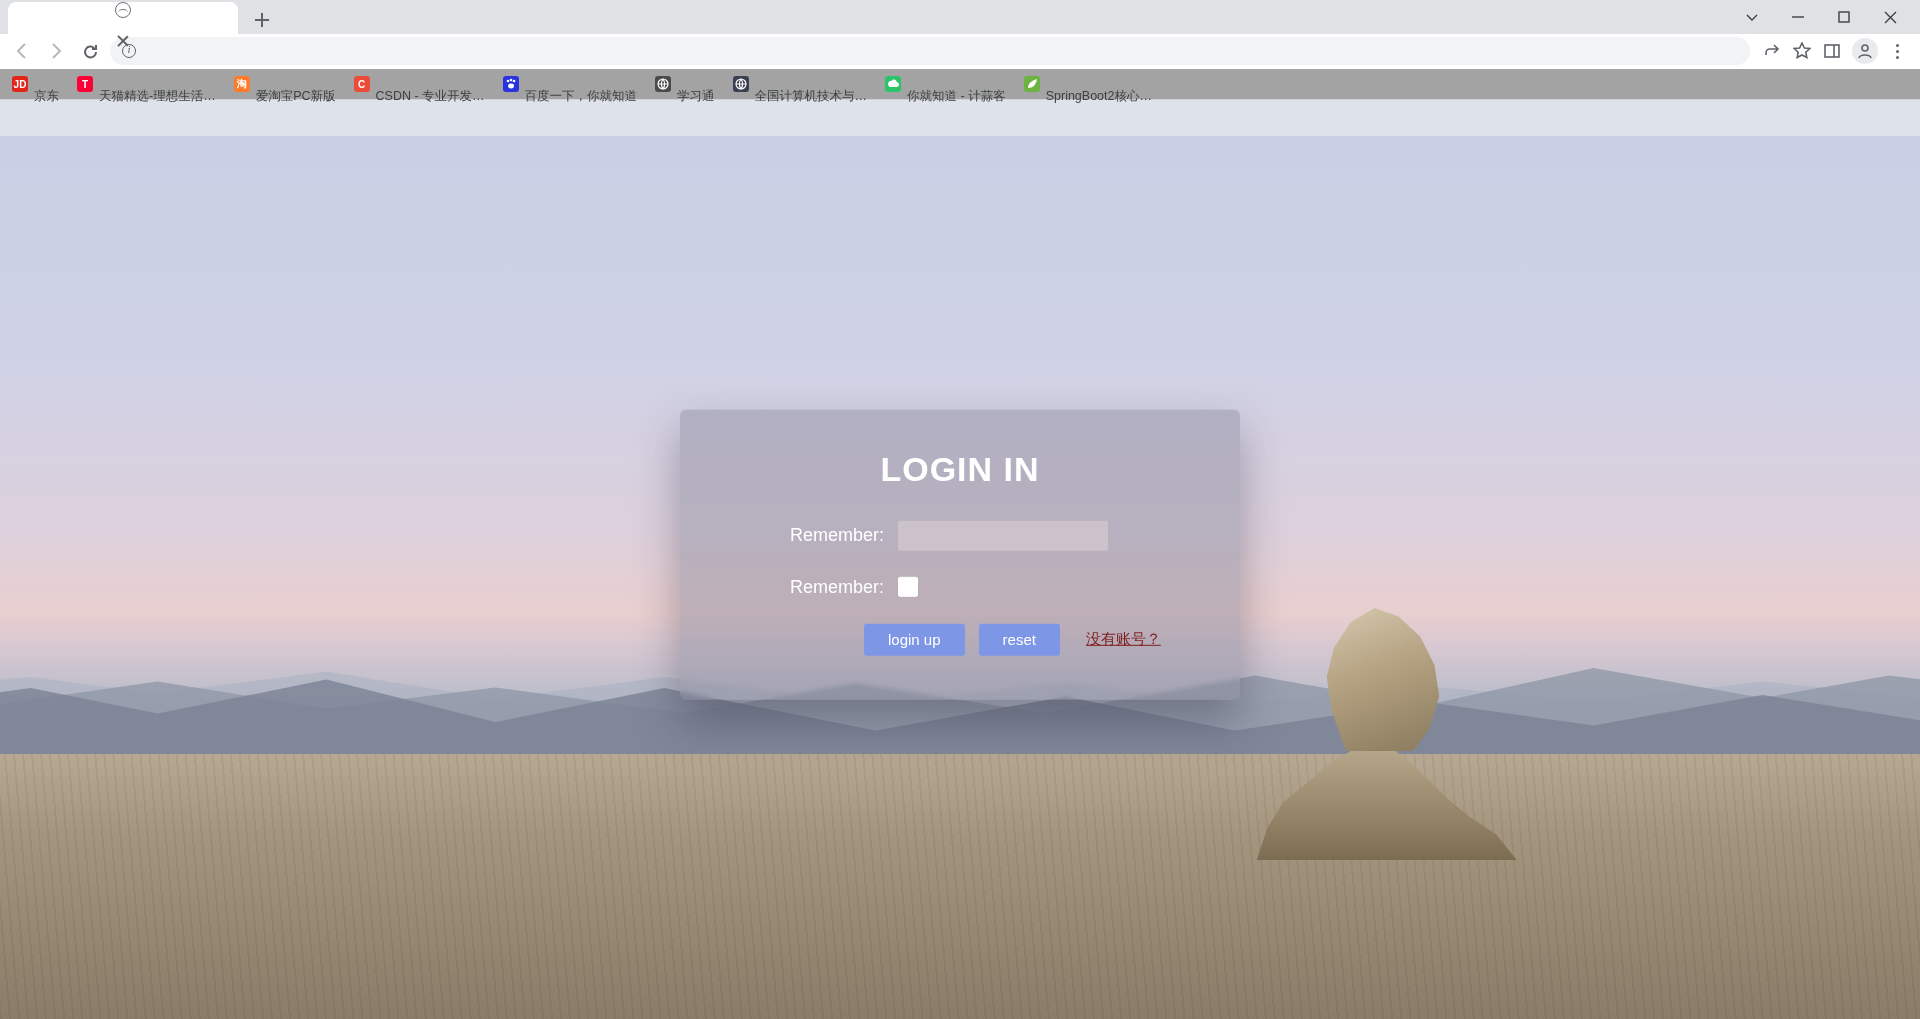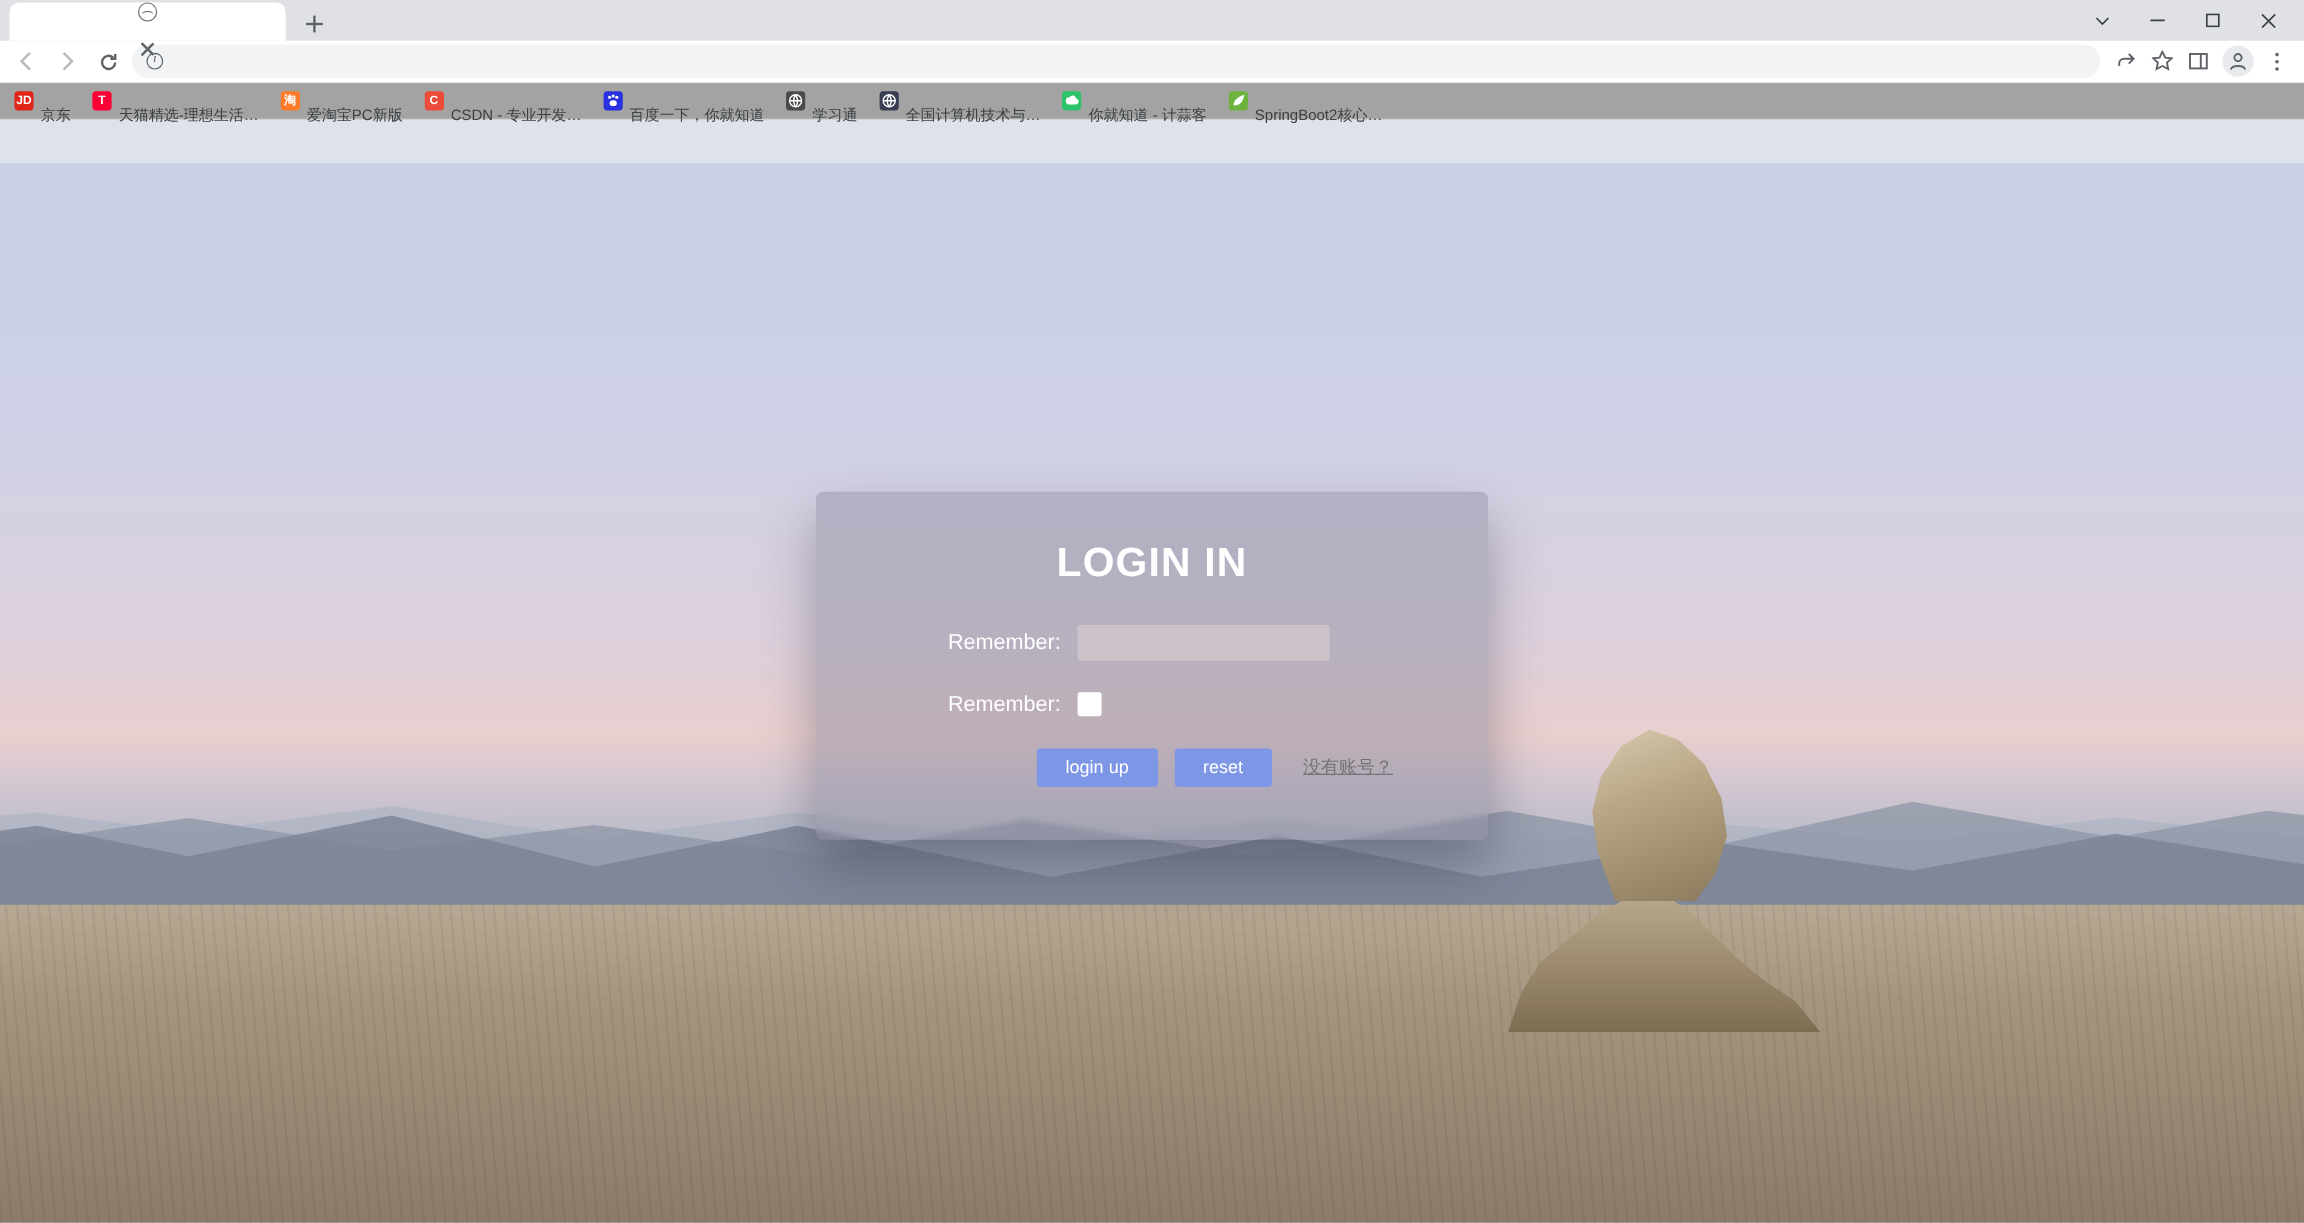--- a/index.html
+++ b/index.html
@@ -186,21 +186,21 @@
     width:20px; height:20px; appearance:none; background:#fff; border:1px solid #fff; border-radius:2px; cursor:pointer;
   }
   .actions {
     display:flex; align-items:center; gap:14px; margin-top:6px; padding-left:130px;
   }
   .btn {
     background:#7d96e6; color:#fff; border:none; border-radius:3px;
     height:32px; padding:0 24px; font-size:15px; cursor:pointer;
   }
   .link {
-    color:#737373; text-decoration:underline; font-size:15px; margin-left:12px;
+    color:#7f1d1d; text-decoration:underline; font-size:15px; margin-left:12px;
     cursor:pointer;
   }
 </style>
 </head>
 <body>
 
 <div class="chrome">
 
   <div class="tabstrip">
     <div class="tab">

